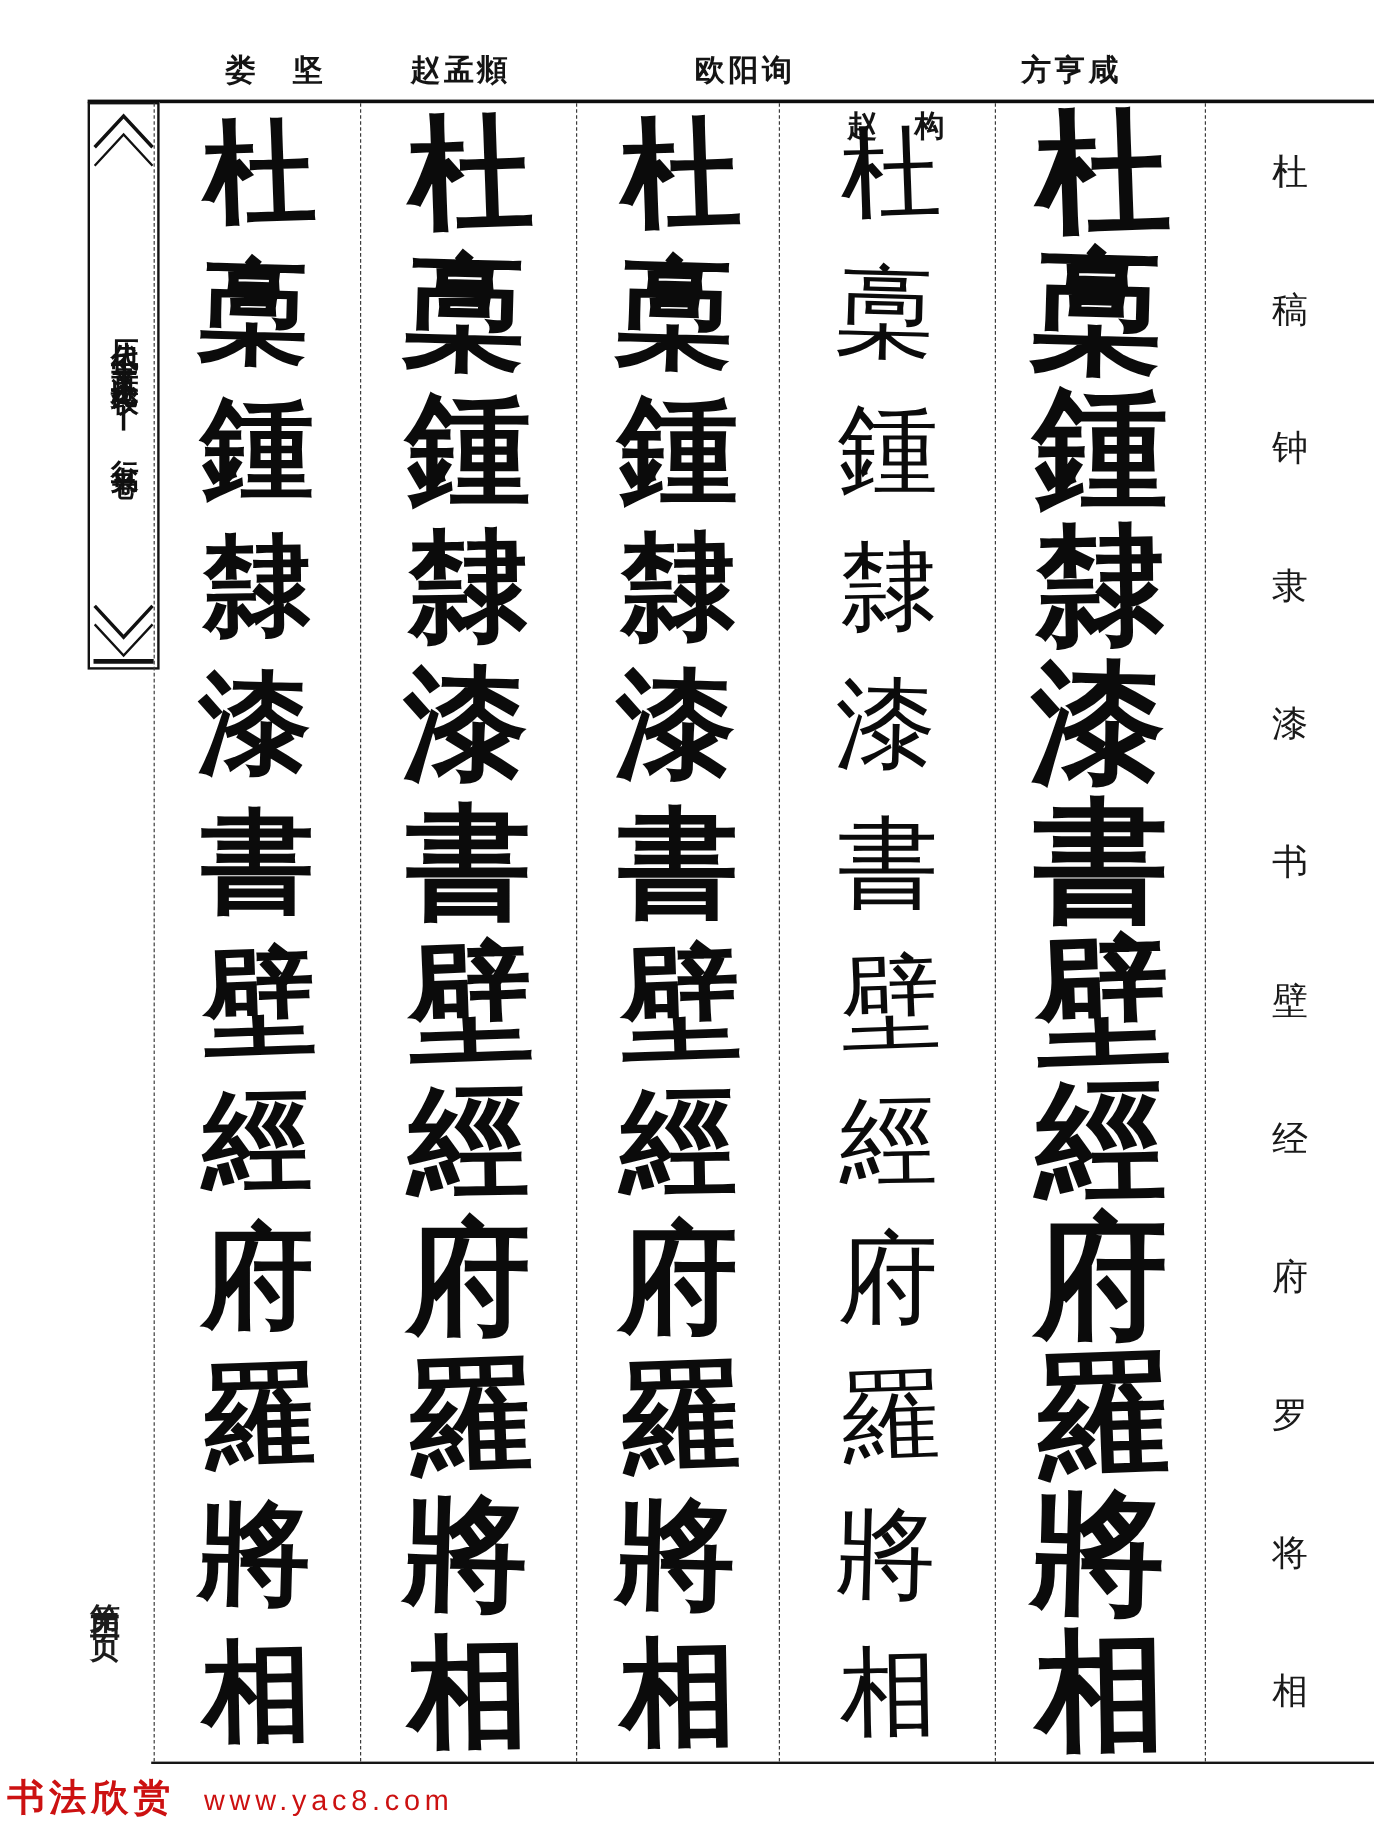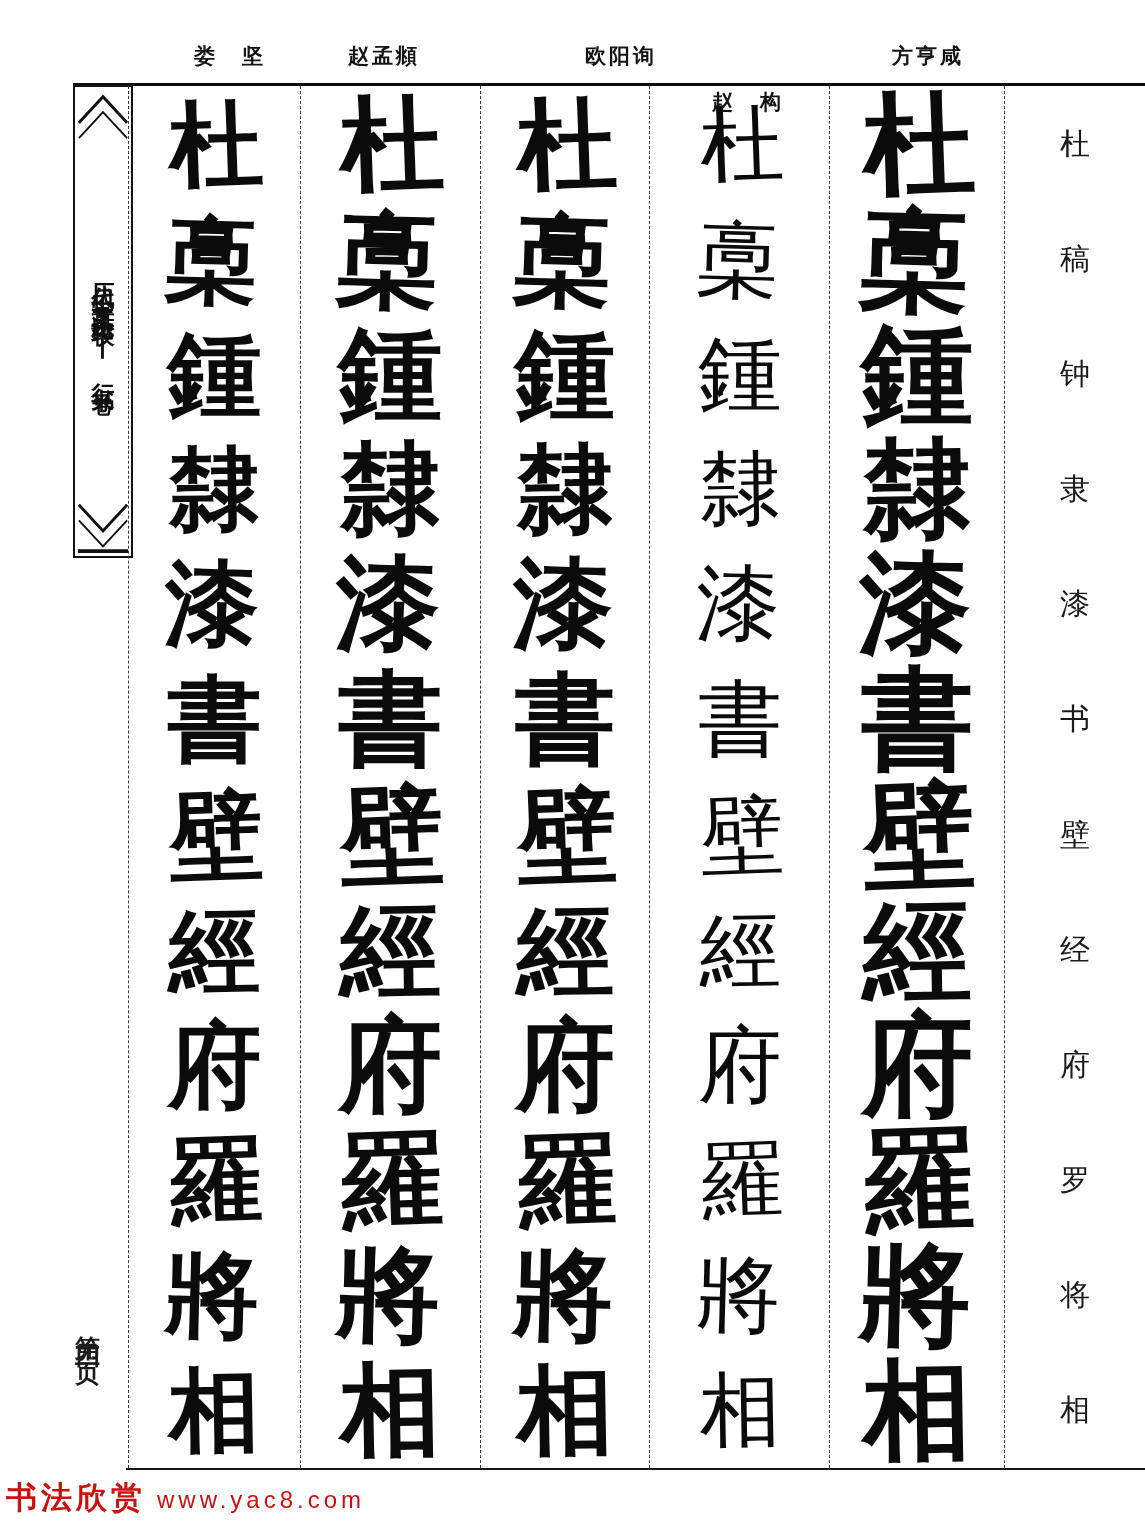--- a/index.html
+++ b/index.html
@@ -6,24 +6,24 @@
   html,body { background:#888; }
   .page {
     position:relative; width:1145px; height:1525px;
     background:#ffffff; overflow:hidden;
     font-family:"DejaVu Serif", serif; color:#0d0d0d;
   }
   
   .top-label {
     position:absolute; top:42px; transform:translateX(-50%);
     font-family:"DejaVu Sans", sans-serif;
-    font-size:21px; font-weight:bold; letter-spacing:3px; color:#141414;
+    font-size:25px; font-weight:bold; letter-spacing:3px; color:#141414;
     white-space:nowrap;
   }
-  .tl1{left:230px;} .tl2{left:384px;} .tl3{left:580px;margin-left:41px;} .tl4{left:748px;margin-top:46px;} .tl5{left:928px;}
+  .tl1{left:230px;} .tl2{left:384px;} .tl3{left:580px;margin-left:41px;} .tl4{left:748px;margin-top:46px;} .tl5{left:893px;}
   
   .rule-top { position:absolute; left:73px; top:83px; width:1072px; height:3px; background:#0e0e0e; }
   .rule-bottom { position:absolute; left:126px; top:1468px; width:1019px; height:2px; background:#161616; }
   
   .sidebar {
     position:absolute; left:73px; top:85px; width:60px; height:473px;
     border:2px solid #121212; background:#fff;
     display:flex; flex-direction:column; align-items:center;
   }
   .sidebar svg { width:54px; height:56px; flex:none; }
@@ -59,21 +59,21 @@
   }
   
   .page-num {
     position:absolute; left:72px; top:1316px;
     writing-mode:vertical-rl;
     font-family:"DejaVu Sans", sans-serif;
     font-size:25px; font-weight:600; letter-spacing:9px; color:#1c1c1c; line-height:1.2;
   }
   .watermark {
     position:absolute; left:6px; top:1477px;
-    display:flex; align-items:baseline; gap:11px; color:#cc1111; white-space:nowrap;
+    display:flex; align-items:baseline; gap:24px; color:#cc1111; white-space:nowrap;
   }
   .wm-cn  { font-family:"DejaVu Sans", sans-serif; font-size:31px; font-weight:bold; letter-spacing:4px; }
   .wm-url { font-family:Liberation Sans, sans-serif; font-size:24px; letter-spacing:4px; word-spacing:6px; }
 </style>
 </head>
 <body>
 
 <div class="page">
 
   <div class="top-label tl1">娄　坚</div>

